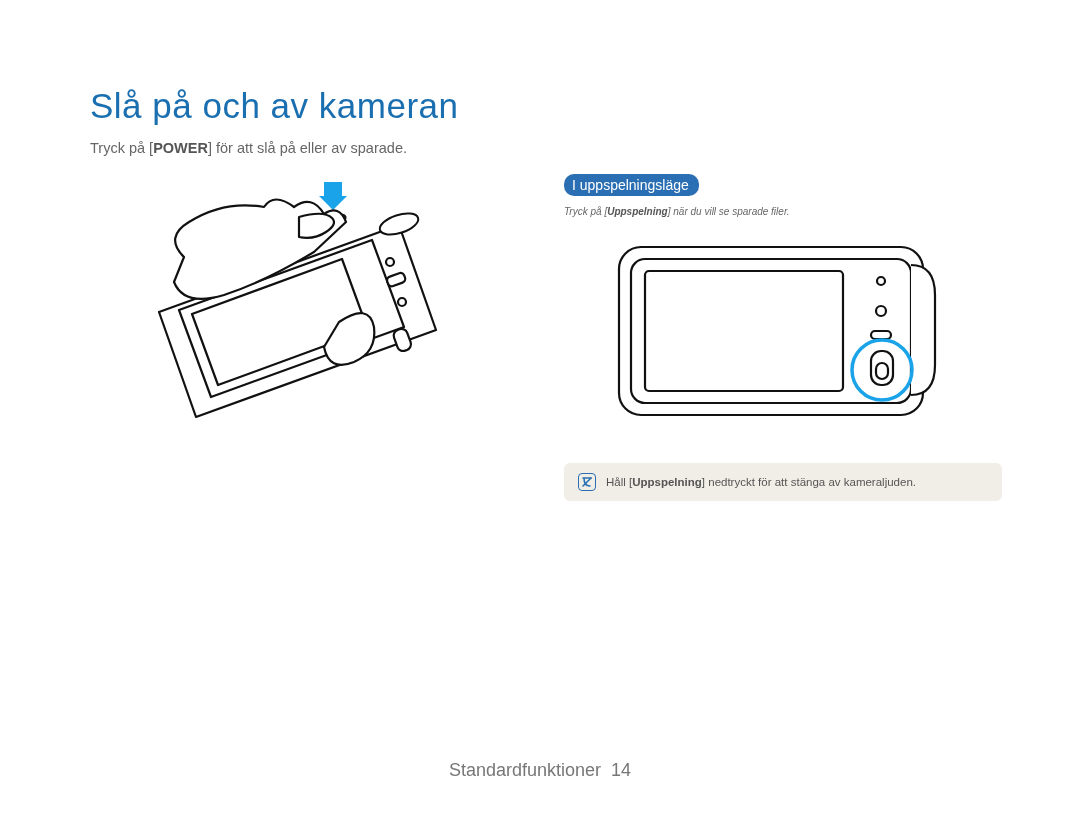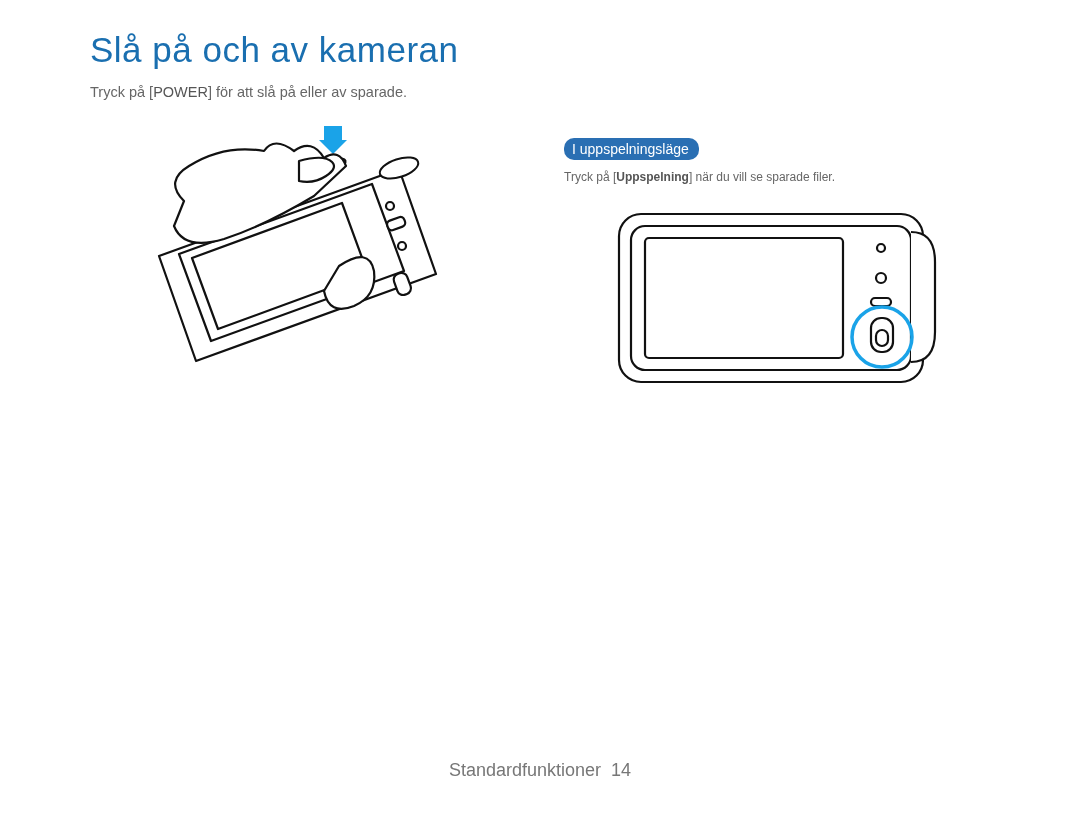--- a/index.html
+++ b/index.html
@@ -6,63 +6,64 @@
   body {
     width: 1080px;
     height: 815px;
     background: #ffffff;
     font-family: Arial, Helvetica, sans-serif;
     color: #555;
     position: relative;
     overflow: hidden;
   }
   .page {
-    padding: 30px 78px 0 90px;
+    padding: 86px 78px 0 90px;
   }
   .title {
     font-size: 35px;
     font-weight: 400;
     color: #1a6fb0;
     letter-spacing: 0.5px;
     margin-bottom: 14px;
   }
   .columns {
     display: flex;
     gap: 36px;
   }
   .col-left, .col-right {
     flex: 1;
   }
   .intro {
     font-size: 14.5px;
     color: #666;
   }
-  .intro .bold { font-weight: 400; color: #555; }
+  .intro .bold { font-weight: 700; color: #555; }
   .figure {
     margin-top: 26px;
     width: 100%;
     display: flex;
     justify-content: center;
   }
   .figure svg { display: block; }
   .badge {
     display: inline-block;
     background: #2a6fb3;
     color: #fff;
     font-size: 14px;
     font-weight: 400;
     padding: 3px 10px 3px 8px;
     border-radius: 10px;
-    margin-top: 54px;
+    margin-top: 34px;
     margin-bottom: 10px;
   }
   .play-instruction {
-    font-size: 12px;
+    font-size: 10px;
     color: #666;
     margin-bottom: 18px;
+    font-style: italic;
   }
   .play-instruction .bold { font-weight: 700; color: #555; }
   .note-box {
     margin-top: 28px;
     background: #f1eee7;
     border-radius: 6px;
     padding: 10px 14px;
     display: flex;
     align-items: center;
     gap: 10px;
@@ -167,19 +168,30 @@
             <rect x="268" y="96" width="20" height="8" rx="4"></rect>
 
             <rect x="268" y="116" width="22" height="34" rx="10"></rect>
             <rect x="273" y="128" width="12" height="16" rx="6"></rect>
           </g>
 
           <circle cx="279" cy="135" r="30" fill="none" stroke="#1aa3e8" stroke-width="3.5"></circle>
         </svg>
       </div>
 
+      <div class="note-box">
+        <div class="note-icon">
+          <svg width="12" height="12" viewBox="0 0 12 12">
+            <path d="M2 2 L10 2 M3 2 Q3 10 9 10" stroke="#2a6fb3" stroke-width="1.6" fill="none" stroke-linecap="round"></path>
+            <line x1="2" y1="10" x2="10" y2="2" stroke="#2a6fb3" stroke-width="1.6" stroke-linecap="round"></line>
+          </svg>
+        </div>
+        <div class="note-text">
+          <span>Håll [</span><span class="bold">Uppspelning</span><span>] nedtryckt för att stänga av kameraljuden.</span>
+        </div>
+      </div>
     </div>
   </div>
 </div>
 
 <div class="footer">
   <span>Standardfunktioner</span>&nbsp;&nbsp;<span>14</span>
 </div>
 
 </body></html>

